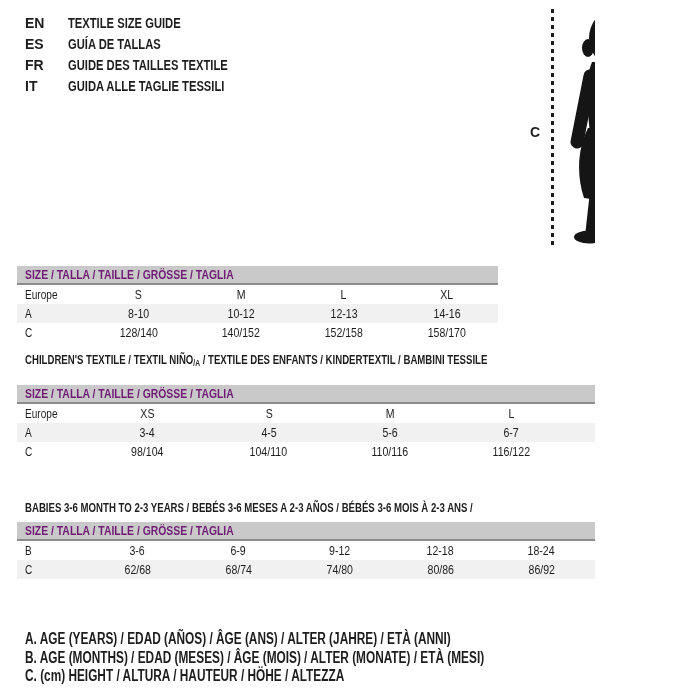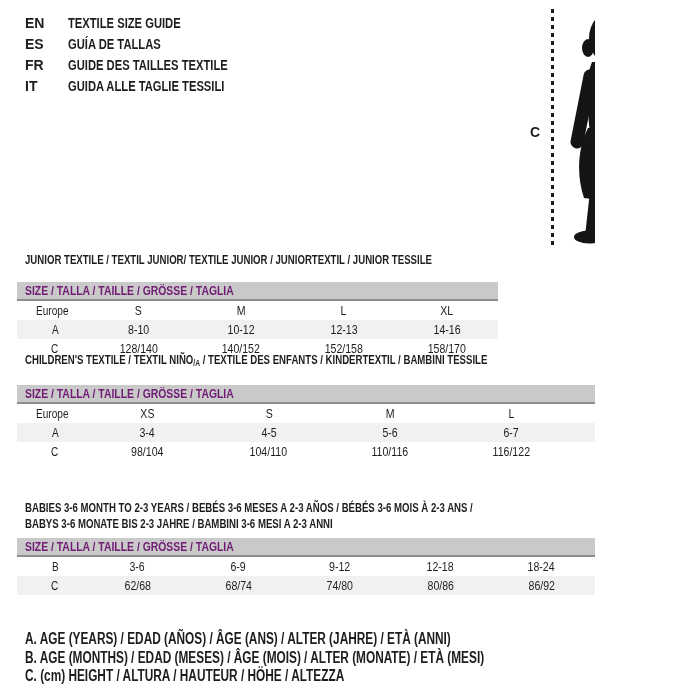--- a/index.html
+++ b/index.html
@@ -28,21 +28,21 @@
   .section { position:absolute; left:17px; }
   .sec-title { font-size:13px; font-weight:bold; line-height:16px; padding-left:8px; }
   .sub { font-size:9px; vertical-align:-2px; }
   .band { background:#c9c9c9; border-bottom:2px solid #8d8d8d; height:19px;
           padding-left:8px; display:flex; align-items:center;
           font-weight:bold; font-size:13px; color:#701a75; }
   .t-row { display:grid; height:19px; align-items:center; font-size:12.6px; }
   .cols-4 { grid-template-columns:70px repeat(4,1fr); }
   .cols-5 { grid-template-columns:70px repeat(5,1fr); }
   .cols-6 { grid-template-columns:70px repeat(6,1fr); }
-  .t-row .lbl { text-align:center; padding-left:8px; }
+  .t-row .lbl { text-align:left; padding-left:8px; }
   .t-row .val { text-align:center; }
   .shaded { background:#f1f1f1; }
 
   #junior   { top:252px; width:481px; }
   #junior .band   { margin-top:14px; }
   #children { top:352px; width:676px; }
   #children .band { margin-top:14px; }
   #babies   { top:500px; width:676px; }
   #babies .band   { margin-top:6px; }
 
@@ -84,23 +84,20 @@
     <path d="M30,70 L17,136" stroke="#151515" stroke-width="13" stroke-linecap="round" fill="none"></path>
     <path d="M75,70 Q85,95 81,108 L73,126" stroke="#151515" stroke-width="13" stroke-linecap="round" fill="none"></path>
     <path d="M28,122 C18,142 16,168 24,192 L46,195 C48,186 56,186 58,195 L80,192 C88,168 86,142 76,122 Z"></path>
     <path d="M37,190 L33,226" stroke="#151515" stroke-width="15" stroke-linecap="round" fill="none"></path>
     <path d="M67,190 L69,226" stroke="#151515" stroke-width="15" stroke-linecap="round" fill="none"></path>
     <ellipse cx="29" cy="231" rx="15" ry="6.5"></ellipse>
     <ellipse cx="71" cy="233" rx="15" ry="6.5"></ellipse>
   </svg>
 
   <div class="section" id="junior">
-    <div class="sec-title">
-      <span class="cx">JUNIOR TEXTILE / TEXTIL JUNIOR/ TEXTILE JUNIOR / JUNIORTEXTIL / JUNIOR TESSILE</span>
-    </div>
     <div class="band">
       <span class="cx8">SIZE / TALLA / TAILLE / GRÖSSE / TAGLIA</span>
     </div>
     <div class="t-row cols-4">
       <span class="lbl"><span class="cx8">Europe</span></span>
       <span class="val"><span class="cxc">S</span></span>
       <span class="val"><span class="cxc">M</span></span>
       <span class="val"><span class="cxc">L</span></span>
       <span class="val"><span class="cxc">XL</span></span>
     </div>
@@ -150,23 +147,20 @@
       <span class="val"><span class="cxc">110/116</span></span>
       <span class="val"><span class="cxc">116/122</span></span>
       <span class="val"><span class="cxc">122/128</span></span>
     </div>
   </div>
 
   <div class="section" id="babies">
     <div class="sec-title">
       <span class="cx">BABIES 3-6 MONTH TO 2-3 YEARS / BEBÉS 3-6 MESES A 2-3 AÑOS / BÉBÉS 3-6 MOIS À 2-3 ANS /</span>
     </div>
-    <div class="sec-title">
-      <span class="cx">BABYS 3-6 MONATE BIS 2-3 JAHRE / BAMBINI 3-6 MESI A 2-3 ANNI</span>
-    </div>
     <div class="band">
       <span class="cx8">SIZE / TALLA / TAILLE / GRÖSSE / TAGLIA</span>
     </div>
     <div class="t-row cols-6">
       <span class="lbl"><span class="cx8">B</span></span>
       <span class="val"><span class="cxc">3-6</span></span>
       <span class="val"><span class="cxc">6-9</span></span>
       <span class="val"><span class="cxc">9-12</span></span>
       <span class="val"><span class="cxc">12-18</span></span>
       <span class="val"><span class="cxc">18-24</span></span>

